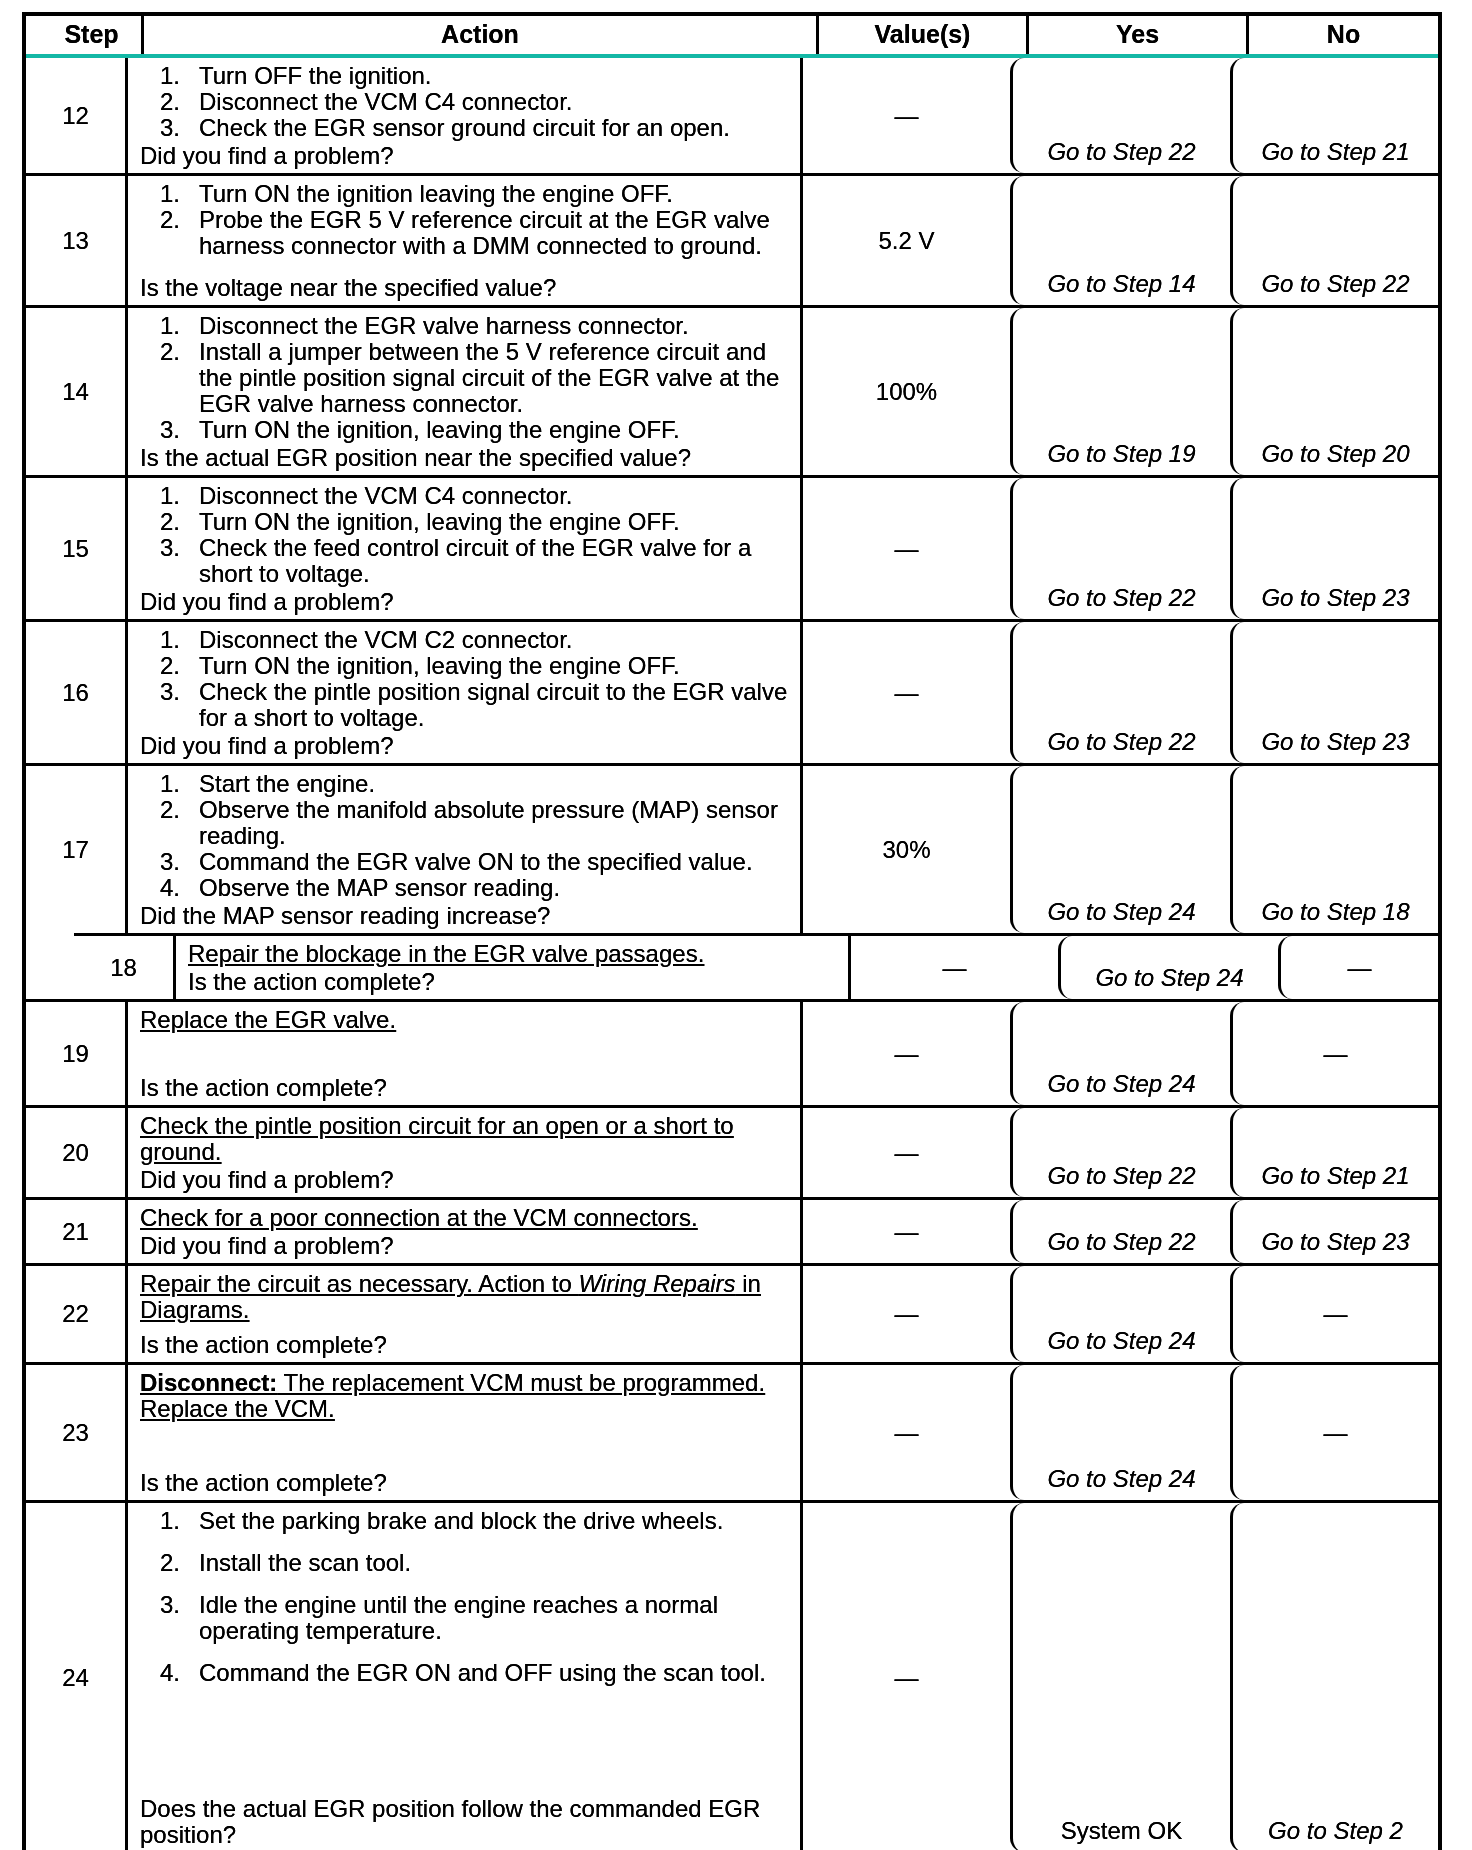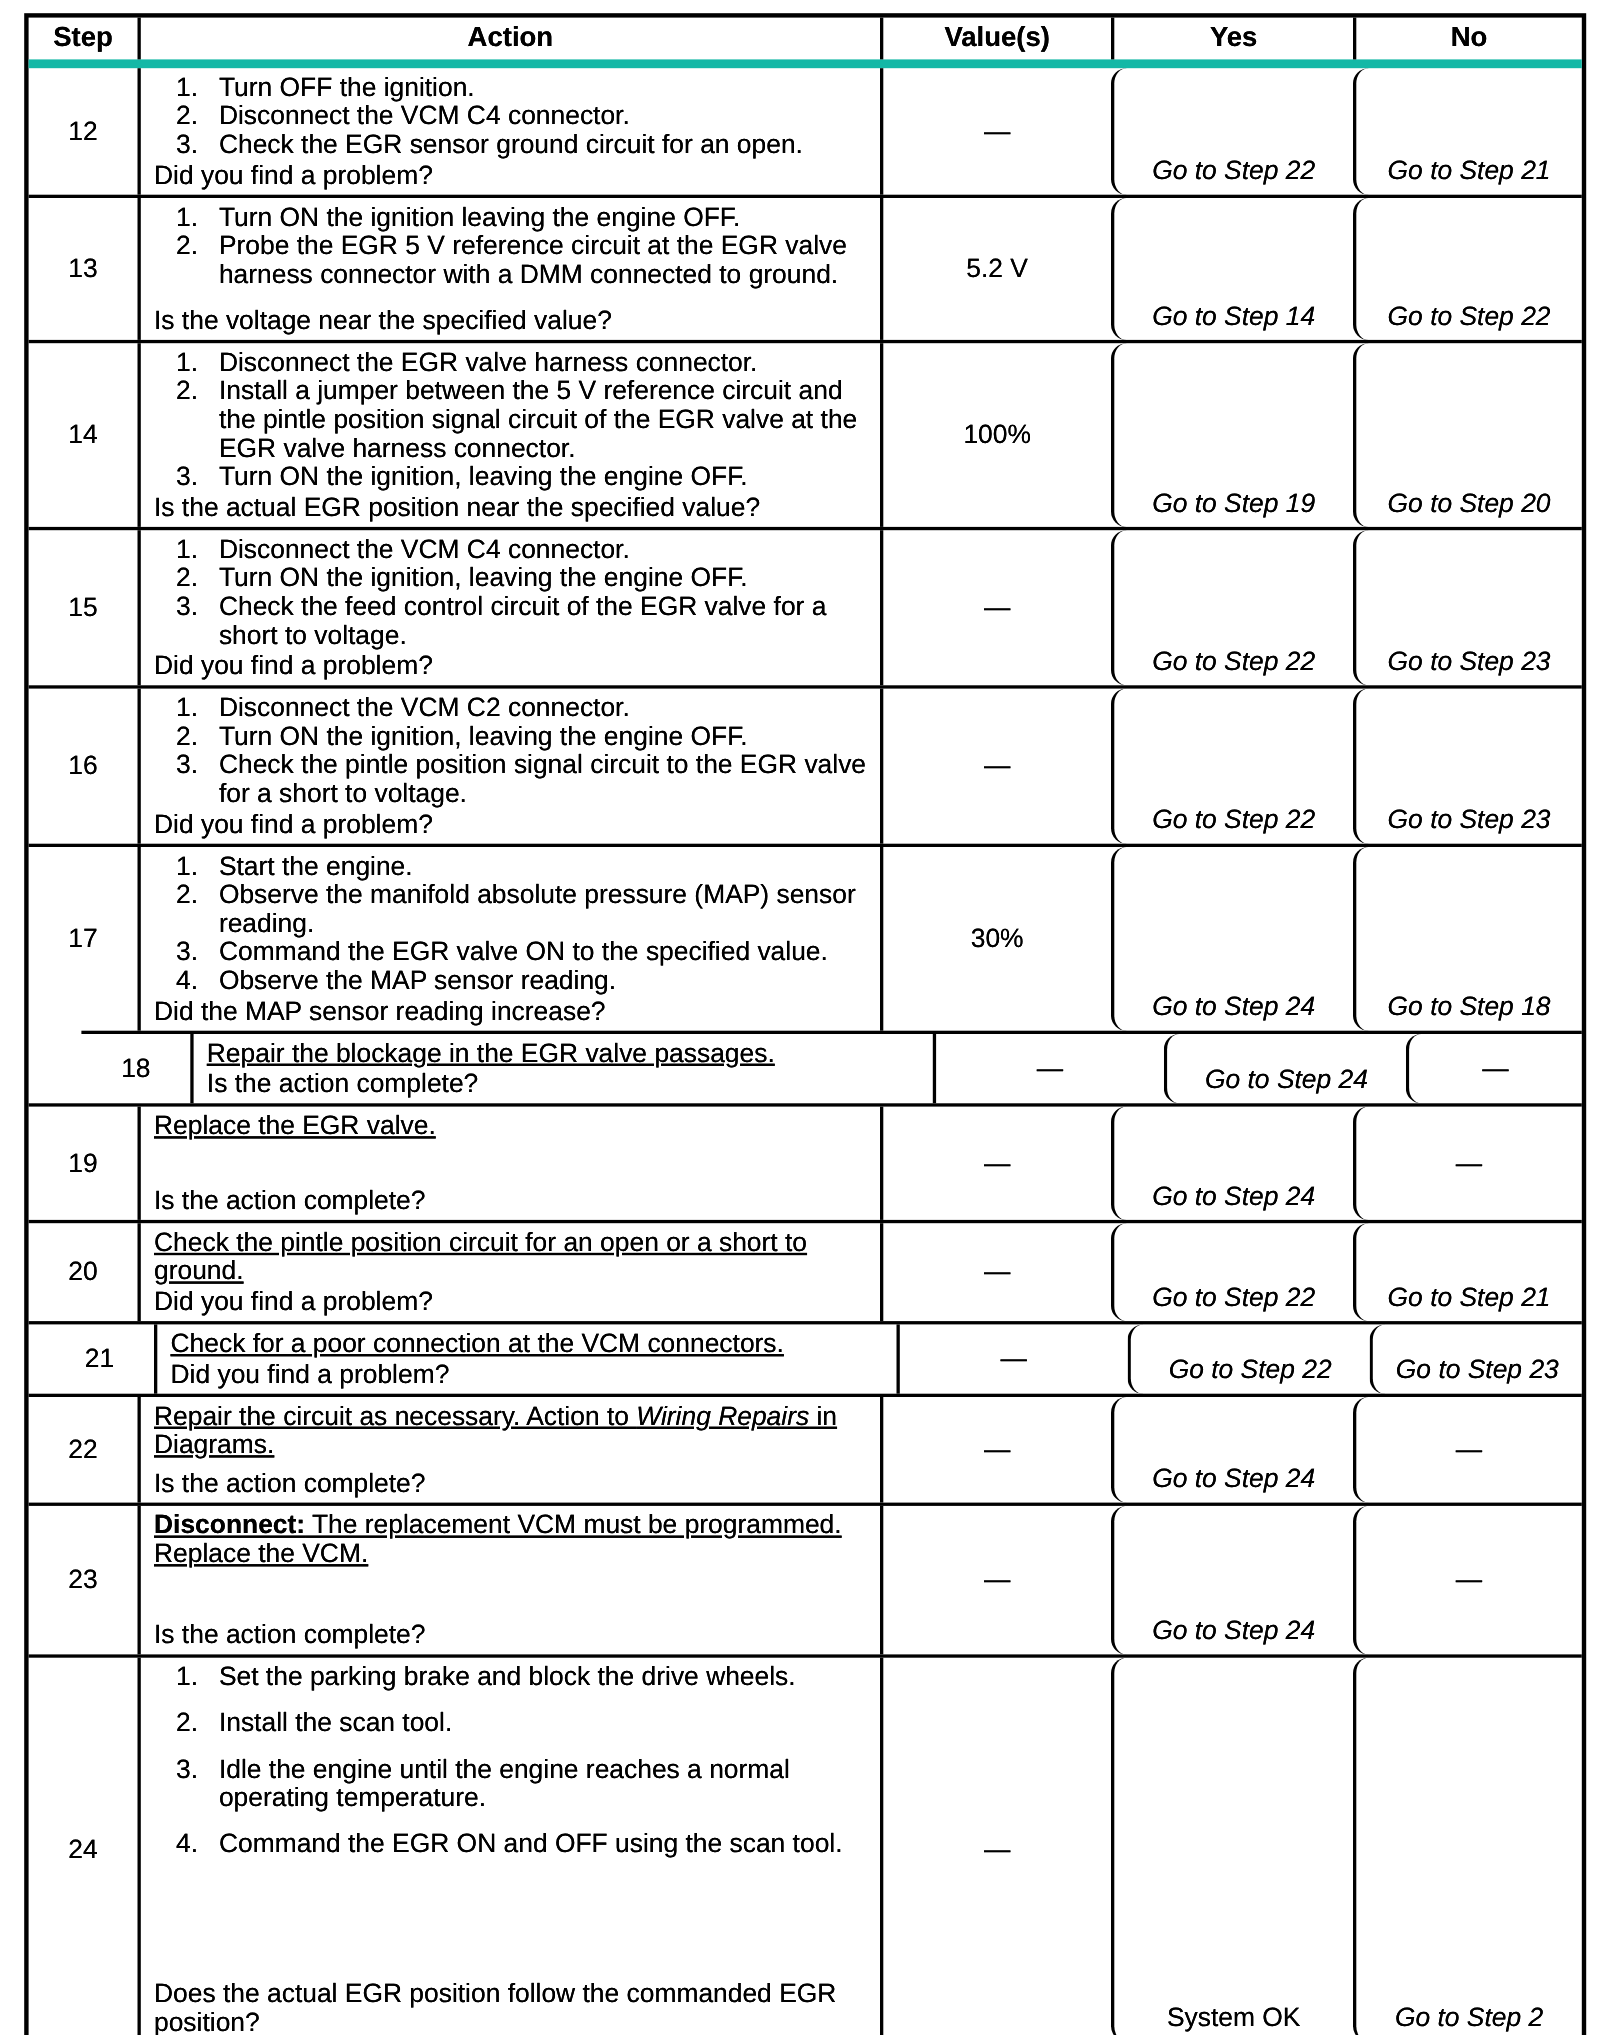--- a/index.html
+++ b/index.html
@@ -15,21 +15,21 @@
     left: 22px; top: 12px;
     width: 1420px;
     border: 4px solid #000;
     background: #fff;
     text-shadow: 0 0 0.5px #000; 
   }
   .trow, #header-row {
     display: grid;
     grid-template-columns: 99px 675px 210px 220px 1fr;
   }
-  #header-row { border-bottom: 8px solid #14b8a6; }
+  #header-row { border-bottom: 4px solid #14b8a6; padding-left: 16px; }
   .trow + .trow { border-top: 3px solid #000; }
   .cell { border-left: 3px solid #000; }
   .cell:first-child { border-left: none; }
   .hcell {
     font-size: 25px; font-weight: bold;
     text-align: center;
     padding: 4px 2px 5px 2px;
   }
   
   .step-cell {
@@ -70,21 +70,21 @@
   
   #table-body .trow:nth-child(1)  { min-height: 108px; }
   #table-body .trow:nth-child(2)  { min-height: 132px; }
   #table-body .trow:nth-child(3)  { min-height: 158px; }
   #table-body .trow:nth-child(4)  { min-height: 136px; }
   #table-body .trow:nth-child(5)  { min-height: 140px; }
   #table-body .trow:nth-child(6)  { min-height: 168px; }
   #table-body .trow:nth-child(7)  { min-height: 59px; margin-left: 48px;  }
   #table-body .trow:nth-child(8)  { min-height: 106px; }
   #table-body .trow:nth-child(9)  { min-height: 85px;  }
-  #table-body .trow:nth-child(10) { min-height: 60px; padding-left: 15px;  }
+  #table-body .trow:nth-child(10) { min-height: 60px;  }
   #table-body .trow:nth-child(11) { min-height: 99px;  }
   #table-body .trow:nth-child(12) { min-height: 138px; }
   #table-body .trow:nth-child(13) { min-height: 352px; }
   
   #table-body .trow:nth-child(13) .item { margin-bottom: 16px; }
 </style>
 </head>
 <body>
 
 <div id="table-wrap">

